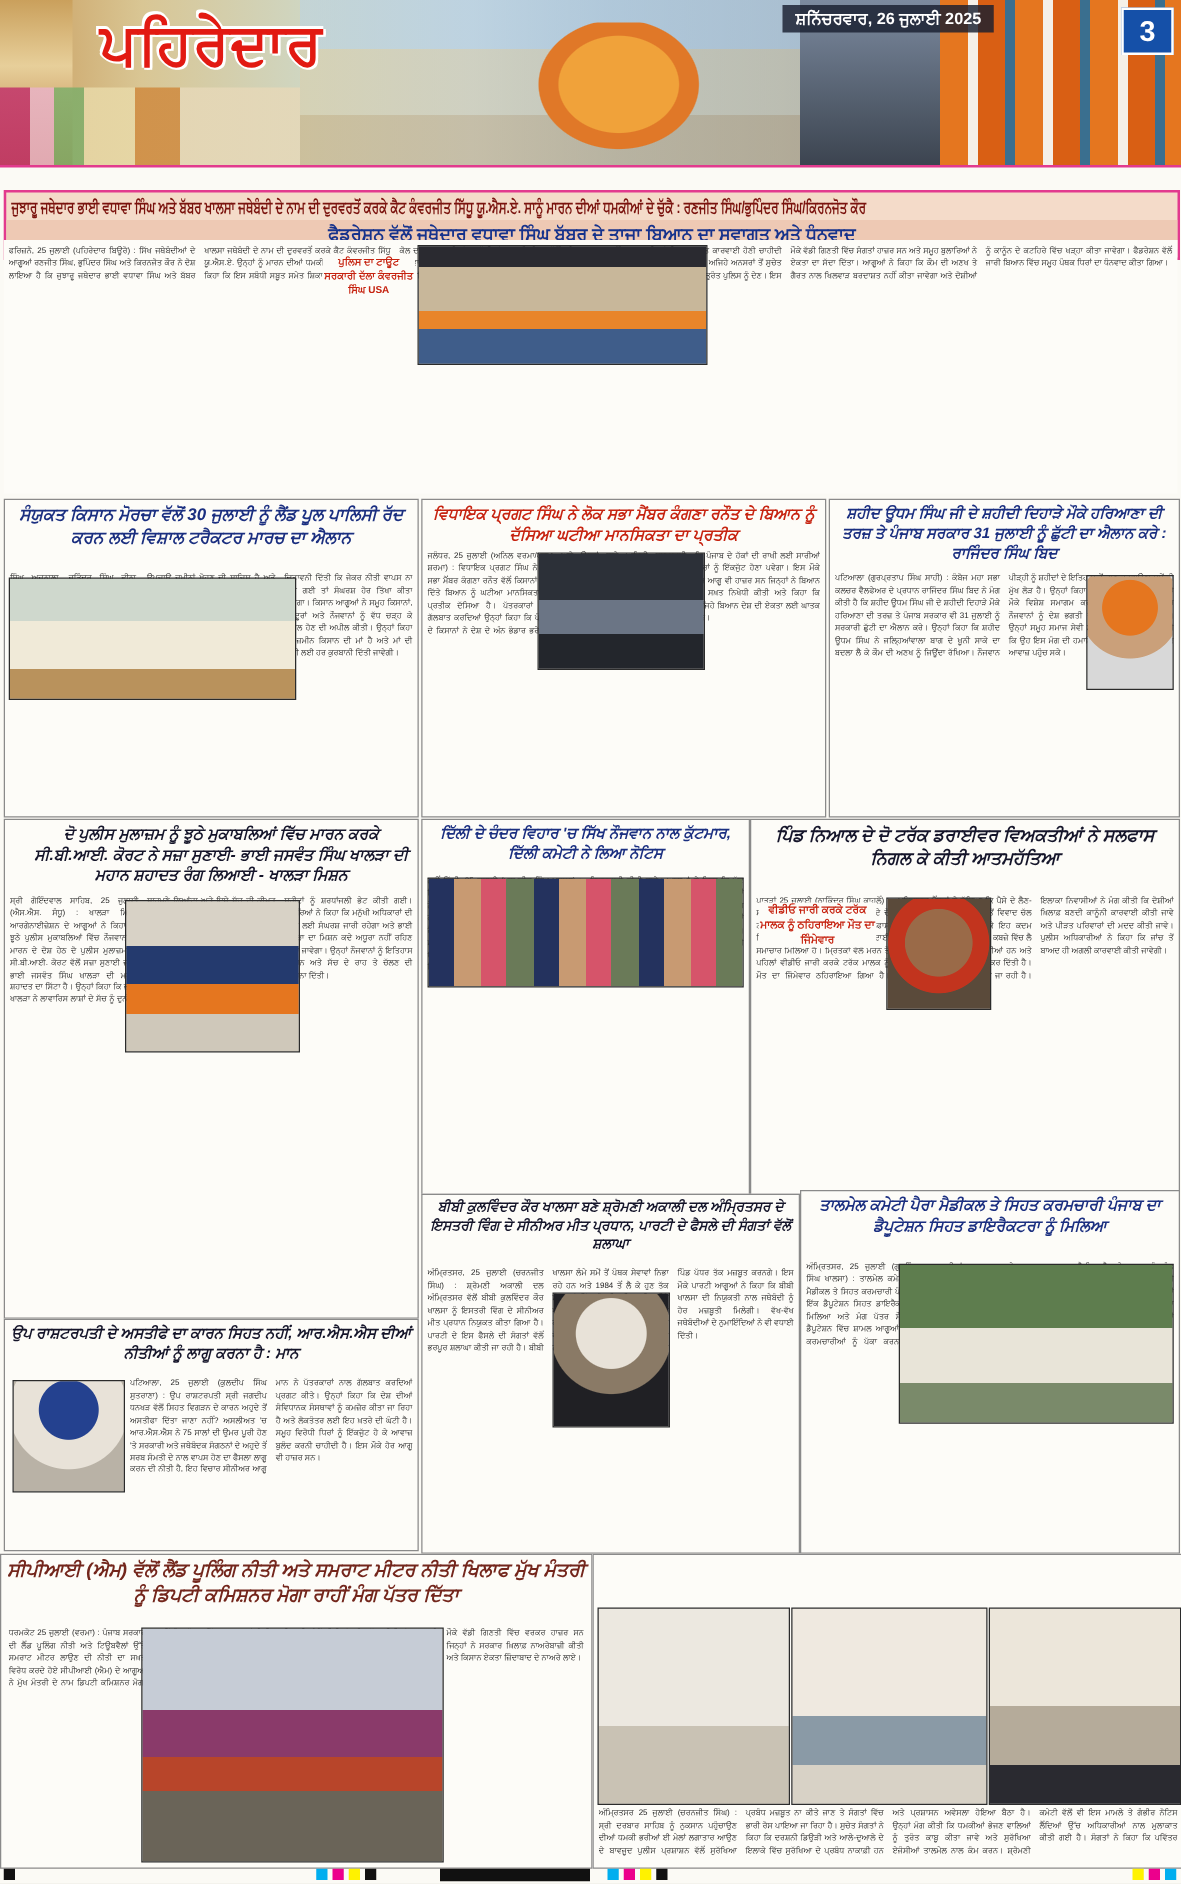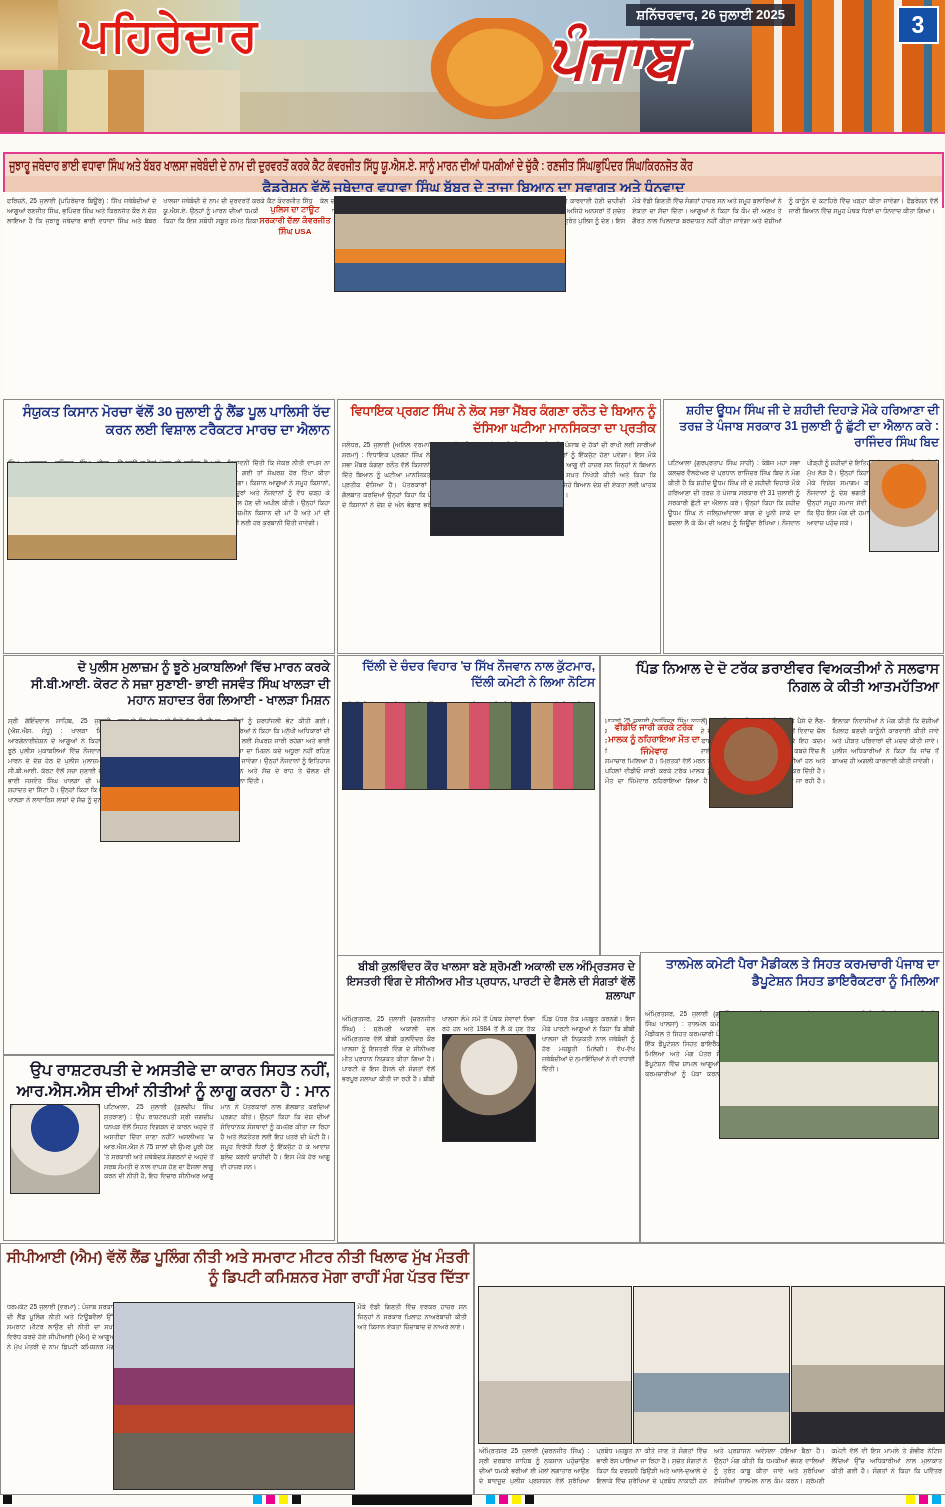--- a/index.html
+++ b/index.html
@@ -20,21 +20,21 @@
 
   
   #lead-band{position:absolute;left:3px;top:136px;width:937px;height:52px;border:2px solid #e23a8e;background:#f4dbc9;overflow:hidden;margin-top:16px;}
   #lead-hl{white-space:nowrap;font-size:13.5px;font-weight:bold;color:#7a130e;padding:4px 0 2px 6px;width:140%;
     transform:scaleX(.70);transform-origin:0 50%;}
   #lead-sub{background:#eec9b4;text-align:center;font-size:14px;font-weight:bold;color:#16328c;padding:3px 0;}
 
   
   .box{position:absolute;background:#fdfcf8;border:1px solid #8a8a8a;overflow:hidden;}
   .noborder{border:none;}
-  .hl{font-weight:bold;text-align:right;line-height:1.32;margin:0;padding:3px 4px 2px 4px;}
+  .hl{font-weight:bold;text-align:center;line-height:1.32;margin:0;padding:3px 4px 2px 4px;font-style:italic;}
   .navy{color:#1b2f80}.red{color:#c62310}.dark{color:#15152a}.maroon{color:#73261c}
   .body{position:absolute;font-size:6.4px;line-height:1.55;text-align:justify;color:#1b1b1b;column-gap:7px;overflow:hidden;}
   .c2{column-count:2}.c3{column-count:3}.c4{column-count:4}.c6{column-count:6}
   .photo{position:absolute;border:1px solid #2b2b2b;z-index:3;}
   .plabel{position:absolute;z-index:3;font-weight:bold;color:#c62310;line-height:1.4;text-align:center;}
 
   
   .reg{position:absolute;width:9px;height:9px;bottom:3px;}
   .regbar{position:absolute;height:10px;bottom:2px;background:#111;}
 </style>
@@ -44,21 +44,20 @@
 <div id="page">
 
   <header id="banner">
     <div class="art" style="left:0;top:0;width:58px;height:132px;background:linear-gradient(180deg,#caa05c,#e7cf9a 40%,#b5743a);"></div>
     <div class="art" style="left:0;top:70px;width:240px;height:62px;background:linear-gradient(90deg,#c2336a 0 10%,#e9b3c6 10% 18%,#7fae6a 18% 28%,#e8d9a8 28% 45%,#cf8a3f 45% 60%,#e6d8b8 60% 100%);opacity:.85;"></div>
     <div class="art" style="left:240px;top:0;width:400px;height:132px;background:linear-gradient(180deg,#bcd3e2 0 30%,#d9cfae 30% 70%,#c9b184 70% 100%);opacity:.6;"></div>
     <div class="art" style="left:640px;top:0;width:112px;height:132px;background:linear-gradient(180deg,#7c8aa0,#55606f 60%,#3c4450);"></div>
     <div class="art" style="left:420px;top:18px;width:150px;height:110px;background:radial-gradient(ellipse at 50% 45%,#f0a23a 0 45%,#e07828 46% 60%,transparent 61%);"></div>
     <div class="art" style="left:752px;top:0;width:193px;height:132px;background:repeating-linear-gradient(90deg,#e5761f 0 22px,#f5f0e8 22px 30px,#d95f14 30px 52px,#3a6f8f 52px 60px);"></div>
     <div id="masthead">ਪਹਿਰੇਦਾਰ</div>
-    <div id="section-title">ਪੰਜਾਬ</div>
     <div id="date-chip">ਸ਼ਨਿੱਚਰਵਾਰ, 26 ਜੁਲਾਈ 2025</div>
     <div id="page-chip">3</div>
   </header>
   <div id="banner-rule"></div>
 
   <section id="lead-band">
     <div id="lead-hl">ਜੁਝਾਰੂ ਜਥੇਦਾਰ ਭਾਈ ਵਧਾਵਾ ਸਿੰਘ ਅਤੇ ਬੱਬਰ ਖਾਲਸਾ ਜਥੇਬੰਦੀ ਦੇ ਨਾਮ ਦੀ ਦੁਰਵਰਤੋਂ ਕਰਕੇ ਕੈਟ ਕੰਵਰਜੀਤ ਸਿੱਧੂ ਯੂ.ਐਸ.ਏ. ਸਾਨੂੰ ਮਾਰਨ ਦੀਆਂ ਧਮਕੀਆਂ ਦੇ ਚੁੱਕੈ : ਰਣਜੀਤ ਸਿੰਘ/ਭੁਪਿੰਦਰ ਸਿੰਘ/ਕਿਰਨਜੋਤ ਕੌਰ</div>
     <div id="lead-sub">ਫੈਡਰੇਸ਼ਨ ਵੱਲੋਂ ਜਥੇਦਾਰ ਵਧਾਵਾ ਸਿੰਘ ਬੱਬਰ ਦੇ ਤਾਜਾ ਬਿਆਨ ਦਾ ਸਵਾਗਤ ਅਤੇ ਧੰਨਵਾਦ</div>
   </section>
 
@@ -111,21 +110,21 @@
     <div class="body c3" style="left:4px;top:58px;width:293px;height:222px;">ਅੰਮ੍ਰਿਤਸਰ, 25 ਜੁਲਾਈ (ਚਰਨਜੀਤ ਸਿੰਘ) : ਸ਼੍ਰੋਮਣੀ ਅਕਾਲੀ ਦਲ ਅੰਮ੍ਰਿਤਸਰ ਵੱਲੋਂ ਬੀਬੀ ਕੁਲਵਿੰਦਰ ਕੌਰ ਖਾਲਸਾ ਨੂੰ ਇਸਤਰੀ ਵਿੰਗ ਦੇ ਸੀਨੀਅਰ ਮੀਤ ਪ੍ਰਧਾਨ ਨਿਯੁਕਤ ਕੀਤਾ ਗਿਆ ਹੈ। ਪਾਰਟੀ ਦੇ ਇਸ ਫੈਸਲੇ ਦੀ ਸੰਗਤਾਂ ਵੱਲੋਂ ਭਰਪੂਰ ਸ਼ਲਾਘਾ ਕੀਤੀ ਜਾ ਰਹੀ ਹੈ। ਬੀਬੀ ਖਾਲਸਾ ਲੰਮੇ ਸਮੇਂ ਤੋਂ ਪੰਥਕ ਸੇਵਾਵਾਂ ਨਿਭਾ ਰਹੇ ਹਨ ਅਤੇ 1984 ਤੋਂ ਲੈ ਕੇ ਹੁਣ ਤੱਕ ਸੰਘਰਸ਼ਾਂ ਵਿੱਚ ਮੋਹਰੀ ਭੂਮਿਕਾ ਨਿਭਾਉਂਦੇ ਆ ਰਹੇ ਹਨ। ਨਿਯੁਕਤੀ ਤੇ ਧੰਨਵਾਦ ਕਰਦਿਆਂ ਉਨ੍ਹਾਂ ਕਿਹਾ ਕਿ ਉਹ ਪਾਰਟੀ ਵੱਲੋਂ ਸੌਂਪੀ ਜ਼ਿੰਮੇਵਾਰੀ ਨੂੰ ਪੂਰੀ ਤਨਦੇਹੀ ਨਾਲ ਨਿਭਾਉਣਗੇ ਅਤੇ ਇਸਤਰੀ ਵਿੰਗ ਨੂੰ ਪਿੰਡ ਪੱਧਰ ਤੱਕ ਮਜ਼ਬੂਤ ਕਰਨਗੇ। ਇਸ ਮੌਕੇ ਪਾਰਟੀ ਆਗੂਆਂ ਨੇ ਕਿਹਾ ਕਿ ਬੀਬੀ ਖਾਲਸਾ ਦੀ ਨਿਯੁਕਤੀ ਨਾਲ ਜਥੇਬੰਦੀ ਨੂੰ ਹੋਰ ਮਜ਼ਬੂਤੀ ਮਿਲੇਗੀ। ਵੱਖ-ਵੱਖ ਜਥੇਬੰਦੀਆਂ ਦੇ ਨੁਮਾਇੰਦਿਆਂ ਨੇ ਵੀ ਵਧਾਈ ਦਿੱਤੀ।</div>
   </section>
 
   <section class="box" style="left:640px;top:952px;width:302px;height:289px;">
     <h2 class="hl navy" style="font-size:12.5px;">ਤਾਲਮੇਲ ਕਮੇਟੀ ਪੈਰਾ ਮੈਡੀਕਲ ਤੇ ਸਿਹਤ ਕਰਮਚਾਰੀ ਪੰਜਾਬ ਦਾ ਡੈਪੂਟੇਸ਼ਨ ਸਿਹਤ ਡਾਇਰੈਕਟਰਾ ਨੂੰ ਮਿਲਿਆ</h2>
     <div class="photo" style="left:78px;top:58px;width:218px;height:126px;background:linear-gradient(180deg,#5e7d4e 0 40%,#e8e4d8 40% 75%,#7a8a6a 75% 100%);"></div>
     <div class="body c3" style="left:4px;top:56px;width:294px;height:227px;">ਅੰਮ੍ਰਿਤਸਰ, 25 ਜੁਲਾਈ (ਗੁਰਜਿੰਦਰ ਸਿੰਘ ਖਾਲਸਾ) : ਤਾਲਮੇਲ ਕਮੇਟੀ ਪੈਰਾ ਮੈਡੀਕਲ ਤੇ ਸਿਹਤ ਕਰਮਚਾਰੀ ਪੰਜਾਬ ਦਾ ਇੱਕ ਡੈਪੂਟੇਸ਼ਨ ਸਿਹਤ ਡਾਇਰੈਕਟਰਾਂ ਨੂੰ ਮਿਲਿਆ ਅਤੇ ਮੰਗ ਪੱਤਰ ਸੌਂਪਿਆ। ਡੈਪੂਟੇਸ਼ਨ ਵਿੱਚ ਸ਼ਾਮਲ ਆਗੂਆਂ ਨੇ ਕੱਚੇ ਕਰਮਚਾਰੀਆਂ ਨੂੰ ਪੱਕਾ ਕਰਨ, ਖਾਲੀ ਅਸਾਮੀਆਂ ਭਰਨ ਅਤੇ ਤਨਖਾਹ ਵਿਸੰਗਤੀਆਂ ਦੂਰ ਕਰਨ ਦੀ ਮੰਗ ਰੱਖੀ। ਡਾਇਰੈਕਟਰਾਂ ਵੱਲੋਂ ਮੰਗਾਂ ਤੇ ਹਮਦਰਦੀ ਪੂਰਵਕ ਵਿਚਾਰ ਕਰਨ ਦਾ ਭਰੋਸਾ ਦਿੱਤਾ ਗਿਆ। ਆਗੂਆਂ ਨੇ ਕਿਹਾ ਕਿ ਸਿਹਤ ਵਿਭਾਗ ਵਿੱਚ ਸਟਾਫ ਦੀ ਘਾਟ ਕਾਰਨ ਮਰੀਜ਼ਾਂ ਨੂੰ ਭਾਰੀ ਦਿੱਕਤਾਂ ਦਾ ਸਾਹਮਣਾ ਕਰਨਾ ਪੈ ਰਿਹਾ ਹੈ ਅਤੇ ਸਰਕਾਰ ਨੂੰ ਤੁਰੰਤ ਭਰਤੀ ਪ੍ਰਕਿਰਿਆ ਸ਼ੁਰੂ ਕਰਨੀ ਚਾਹੀਦੀ ਹੈ। ਜੇਕਰ ਮੰਗਾਂ ਨਾ ਮੰਨੀਆਂ ਗਈਆਂ ਤਾਂ ਸੰਘਰਸ਼ ਦਾ ਅਗਲਾ ਐਲਾਨ ਕੀਤਾ ਜਾਵੇਗਾ। ਇਸ ਮੌਕੇ ਵੱਖ-ਵੱਖ ਜ਼ਿਲ੍ਹਿਆਂ ਤੋਂ ਆਏ ਨੁਮਾਇੰਦੇ ਹਾਜ਼ਰ ਸਨ।</div>
   </section>
 
   <section class="box" style="left:3px;top:1055px;width:330px;height:184px;">
-    <h2 class="hl dark" style="font-size:16px;">ਉਪ ਰਾਸ਼ਟਰਪਤੀ ਦੇ ਅਸਤੀਫੇ ਦਾ ਕਾਰਨ ਸਿਹਤ ਨਹੀਂ, ਆਰ.ਐਸ.ਐਸ ਦੀਆਂ ਨੀਤੀਆਂ ਨੂੰ ਲਾਗੂ ਕਰਨਾ ਹੈ : ਮਾਨ</h2>
+    <h2 class="hl dark" style="font-size:12px;">ਉਪ ਰਾਸ਼ਟਰਪਤੀ ਦੇ ਅਸਤੀਫੇ ਦਾ ਕਾਰਨ ਸਿਹਤ ਨਹੀਂ, ਆਰ.ਐਸ.ਐਸ ਦੀਆਂ ਨੀਤੀਆਂ ਨੂੰ ਲਾਗੂ ਕਰਨਾ ਹੈ : ਮਾਨ</h2>
     <div class="photo" style="left:6px;top:48px;width:88px;height:88px;background:radial-gradient(circle at 50% 26%,#24418f 0 30%,#e8e2d8 31% 60%,#b9b2a6 61% 100%);"></div>
     <div class="body c2" style="left:100px;top:46px;width:226px;height:132px;">ਪਟਿਆਲਾ, 25 ਜੁਲਾਈ (ਕੁਲਦੀਪ ਸਿੰਘ ਸੁਤਰਾਣਾ) : ਉਪ ਰਾਸ਼ਟਰਪਤੀ ਸ੍ਰੀ ਜਗਦੀਪ ਧਨਖੜ ਵੱਲੋਂ ਸਿਹਤ ਵਿਗੜਨ ਦੇ ਕਾਰਨ ਅਹੁਦੇ ਤੋਂ ਅਸਤੀਫਾ ਦਿੱਤਾ ਜਾਣਾ ਨਹੀਂ? ਅਸਲੀਅਤ 'ਚ ਆਰ.ਐਸ.ਐਸ ਨੇ 75 ਸਾਲਾਂ ਦੀ ਉਮਰ ਪੂਰੀ ਹੋਣ 'ਤੇ ਸਰਕਾਰੀ ਅਤੇ ਜਥੇਬੰਦਕ ਸੰਗਠਨਾਂ ਦੇ ਅਹੁਦੇ ਤੋਂ ਸਰਬ ਸੰਮਤੀ ਦੇ ਨਾਲ ਵਾਪਸ ਹੋਣ ਦਾ ਫੈਸਲਾ ਲਾਗੂ ਕਰਨ ਦੀ ਨੀਤੀ ਹੈ, ਇਹ ਵਿਚਾਰ ਸੀਨੀਅਰ ਆਗੂ ਮਾਨ ਨੇ ਪੱਤਰਕਾਰਾਂ ਨਾਲ ਗੱਲਬਾਤ ਕਰਦਿਆਂ ਪ੍ਰਗਟ ਕੀਤੇ। ਉਨ੍ਹਾਂ ਕਿਹਾ ਕਿ ਦੇਸ਼ ਦੀਆਂ ਸੰਵਿਧਾਨਕ ਸੰਸਥਾਵਾਂ ਨੂੰ ਕਮਜ਼ੋਰ ਕੀਤਾ ਜਾ ਰਿਹਾ ਹੈ ਅਤੇ ਲੋਕਤੰਤਰ ਲਈ ਇਹ ਖ਼ਤਰੇ ਦੀ ਘੰਟੀ ਹੈ। ਸਮੂਹ ਵਿਰੋਧੀ ਧਿਰਾਂ ਨੂੰ ਇੱਕਜੁੱਟ ਹੋ ਕੇ ਆਵਾਜ਼ ਬੁਲੰਦ ਕਰਨੀ ਚਾਹੀਦੀ ਹੈ। ਇਸ ਮੌਕੇ ਹੋਰ ਆਗੂ ਵੀ ਹਾਜ਼ਰ ਸਨ।</div>
   </section>
 
   <section class="box" style="left:0px;top:1243px;width:472px;height:250px;">
     <h2 class="hl maroon" style="font-size:15px;">ਸੀਪੀਆਈ (ਐਮ) ਵੱਲੋਂ ਲੈਂਡ ਪੂਲਿੰਗ ਨੀਤੀ ਅਤੇ ਸਮਰਾਟ ਮੀਟਰ ਨੀਤੀ ਖਿਲਾਫ ਮੁੱਖ ਮੰਤਰੀ ਨੂੰ ਡਿਪਟੀ ਕਮਿਸ਼ਨਰ ਮੋਗਾ ਰਾਹੀਂ ਮੰਗ ਪੱਤਰ ਦਿੱਤਾ</h2>
     <div class="photo" style="left:112px;top:58px;width:240px;height:186px;background:linear-gradient(180deg,#c6ccd6 0 35%,#8a3a6a 35% 55%,#b8452a 55% 70%,#6a6458 70% 100%);"></div>
     <div class="body c4" style="left:6px;top:58px;width:460px;height:186px;">ਧਰਮਕੋਟ 25 ਜੁਲਾਈ (ਵਰਮਾ) : ਪੰਜਾਬ ਸਰਕਾਰ ਦੀ ਲੈਂਡ ਪੂਲਿੰਗ ਨੀਤੀ ਅਤੇ ਟਿਊਬਵੈਲਾਂ ਉੱਤੇ ਸਮਰਾਟ ਮੀਟਰ ਲਾਉਣ ਦੀ ਨੀਤੀ ਦਾ ਸਖ਼ਤ ਵਿਰੋਧ ਕਰਦੇ ਹੋਏ ਸੀਪੀਆਈ (ਐਮ) ਦੇ ਆਗੂਆਂ ਨੇ ਮੁੱਖ ਮੰਤਰੀ ਦੇ ਨਾਮ ਡਿਪਟੀ ਕਮਿਸ਼ਨਰ ਮੋਗਾ ਰਾਹੀਂ ਮੰਗ ਪੱਤਰ ਦਿੱਤਾ। ਆਗੂਆਂ ਨੇ ਕਿਹਾ ਕਿ ਇਹ ਨੀਤੀਆਂ ਕਿਸਾਨ ਵਿਰੋਧੀ ਹਨ ਅਤੇ ਇਨ੍ਹਾਂ ਨਾਲ ਹੱਦ ਨਾਲ ਕਰੀਬ ਕਿਸਾਨਾਂ, ਮਜ਼ਦੂਰਾਂ ਨੂੰ ਜੋ ਪਹਿਲਾਂ ਮੁਫ਼ਤ ਬਿਜਲੀ ਦੀ ਸਹੂਲਤ ਦਿੱਤੀ ਜਾਂਦੀ ਹੈ, ਉਸ ਉੱਤੇ ਵੀ ਸੱਟ ਵੱਜੇਗੀ। ਉਨ੍ਹਾਂ ਮੰਗ ਕੀਤੀ ਕਿ ਦੋਵੇਂ ਨੀਤੀਆਂ ਤੁਰੰਤ ਰੱਦ ਕੀਤੀਆਂ ਜਾਣ ਅਤੇ ਕਿਸਾਨਾਂ ਨਾਲ ਗੱਲਬਾਤ ਕਰਕੇ ਹੀ ਕੋਈ ਫੈਸਲਾ ਲਿਆ ਜਾਵੇ। ਆਗੂਆਂ ਨੇ ਚਿਤਾਵਨੀ ਦਿੱਤੀ ਕਿ ਜੇਕਰ ਸਰਕਾਰ ਨੇ ਮੰਗਾਂ ਵੱਲ ਧਿਆਨ ਨਾ ਦਿੱਤਾ ਤਾਂ ਸੂਬਾ ਪੱਧਰੀ ਅੰਦੋਲਨ ਵਿੱਢਿਆ ਜਾਵੇਗਾ। ਇਸ ਮੌਕੇ ਵੱਡੀ ਗਿਣਤੀ ਵਿੱਚ ਵਰਕਰ ਹਾਜ਼ਰ ਸਨ ਜਿਨ੍ਹਾਂ ਨੇ ਸਰਕਾਰ ਖ਼ਿਲਾਫ਼ ਨਾਅਰੇਬਾਜ਼ੀ ਕੀਤੀ ਅਤੇ ਕਿਸਾਨ ਏਕਤਾ ਜ਼ਿੰਦਾਬਾਦ ਦੇ ਨਾਅਰੇ ਲਾਏ।</div>
   </section>
 

